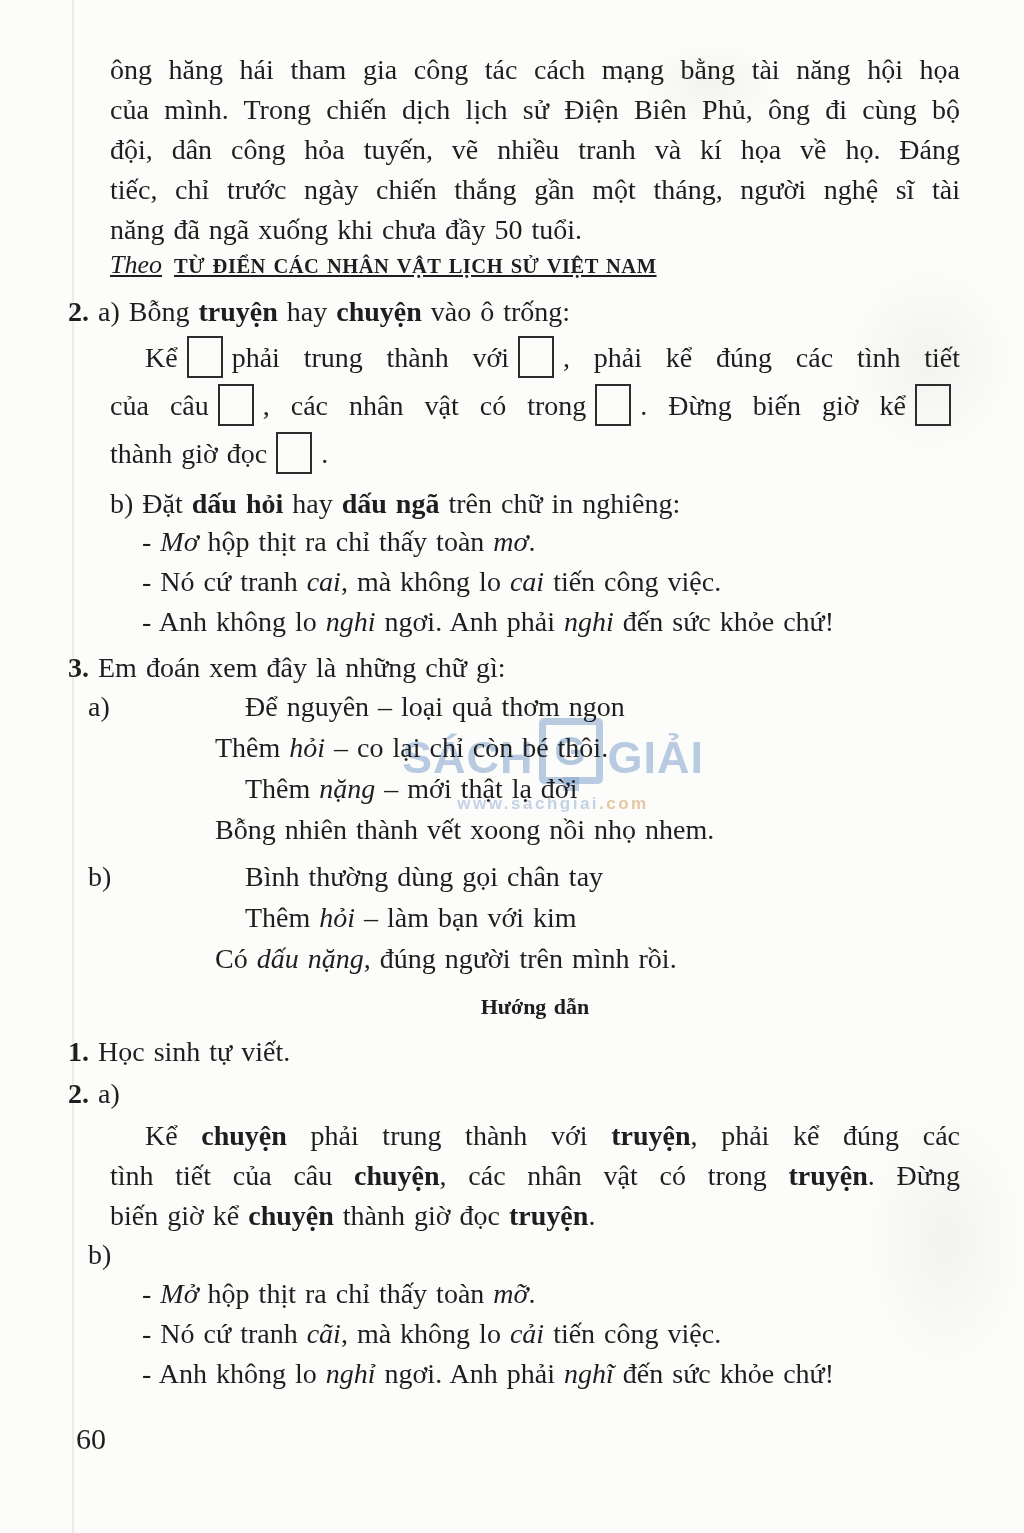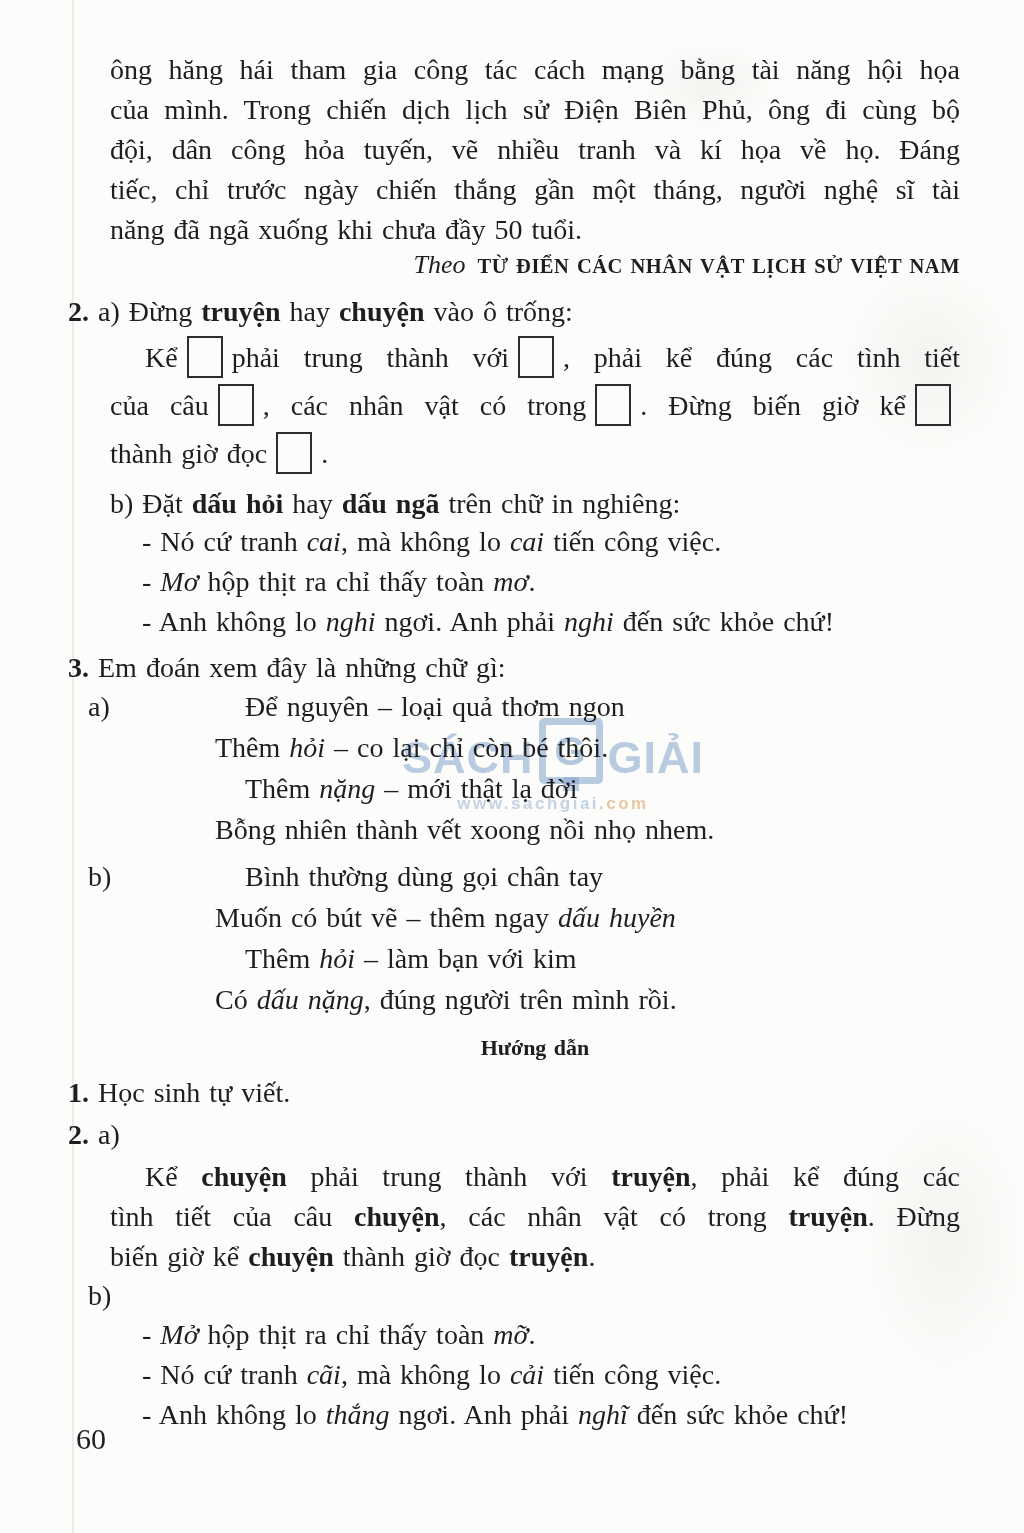--- a/index.html
+++ b/index.html
@@ -15,21 +15,21 @@
   .smudge { position:absolute; border-radius:50%; pointer-events:none;
     background:radial-gradient(rgba(120,120,115,.07), rgba(120,120,115,0) 70%); }
   .content {
     position:absolute; left:110px; top:50px; width:850px; z-index:2;
     font-size:28px; word-spacing:2px;
   }
   .line { line-height:40px; }
   .j { text-align:justify; text-align-last:justify; }
   .bd { font-weight:bold; }
   .it { font-style:italic; }
-  .attribution { text-align:right; line-height:32px; margin-top:-2px; white-space:nowrap; }
+  .attribution { line-height:32px; margin-top:-2px; white-space:nowrap;text-decoration:underline; }
   .attribution .theo { font-style:italic; font-size:26px; margin-right:12px; }
   .attribution .src { font-weight:bold; font-size:20.5px; letter-spacing:.5px; }
   .h-num { line-height:36px; margin-left:-42px; }
   .ex2-heading { margin-top:12px; }
   .fill-line { line-height:48px; }
   .fill-first { padding-left:35px; }
   .fill-block { margin-top:4px; }
   .blank-box {
     display:inline-block; width:36px; height:42px;
     border:2px solid #2d2d2d; vertical-align:-11px; margin:0 9px;
@@ -96,44 +96,44 @@
       <div class="line j">đội, dân công hỏa tuyến, vẽ nhiều tranh và kí họa về họ. Đáng</div>
       <div class="line j">tiếc, chỉ trước ngày chiến thắng gần một tháng, người nghệ sĩ tài</div>
       <div class="line">năng đã ngã xuống khi chưa đầy 50 tuổi.</div>
     </div>
 
     <div class="attribution">
       <span class="theo">Theo</span><span class="src">TỪ ĐIỂN CÁC NHÂN VẬT LỊCH SỬ VIỆT NAM</span>
     </div>
 
     <div class="h-num ex2-heading">
-      <span class="bd">2.</span><span> a) Đừng </span><span class="bd">truyện</span><span> hay </span><span class="bd">chuyện</span><span> vào ô trống:</span>
+      <span class="bd">2.</span><span> a) Bỗng </span><span class="bd">truyện</span><span> hay </span><span class="bd">chuyện</span><span> vào ô trống:</span>
     </div>
 
     <div class="fill-block">
       <div class="fill-line fill-first j">
         <span>Kể</span><span class="blank-box"></span><span>phải trung thành với</span><span class="blank-box"></span><span>, phải kể đúng các tình tiết</span>
       </div>
       <div class="fill-line j">
         <span>của câu</span><span class="blank-box"></span><span>, các nhân vật có trong</span><span class="blank-box"></span><span>. Đừng biến giờ kể</span><span class="blank-box"></span>
       </div>
       <div class="fill-line">
         <span>thành giờ đọc</span><span class="blank-box"></span><span>.</span>
       </div>
     </div>
 
     <div class="sub-heading">
       <span>b) Đặt </span><span class="bd">dấu hỏi</span><span> hay </span><span class="bd">dấu ngã</span><span> trên chữ in nghiêng:</span>
     </div>
 
     <div class="dash-item">
+      <span>- </span><span class="it">Mơ</span><span> hộp thịt ra chỉ thấy toàn </span><span class="it">mơ</span><span>.</span>
+    </div>
+    <div class="dash-item">
       <span>- Nó cứ tranh </span><span class="it">cai</span><span>, mà không lo </span><span class="it">cai</span><span> tiến công việc.</span>
-    </div>
-    <div class="dash-item">
-      <span>- </span><span class="it">Mơ</span><span> hộp thịt ra chỉ thấy toàn </span><span class="it">mơ</span><span>.</span>
     </div>
     <div class="dash-item">
       <span>- Anh không lo </span><span class="it">nghi</span><span> ngơi. Anh phải </span><span class="it">nghi</span><span> đến sức khỏe chứ!</span>
     </div>
 
     <div class="h-num ex3-heading">
       <span class="bd">3.</span><span> Em đoán xem đây là những chữ gì:</span>
     </div>
 
     <div class="poem-row p-deep">
@@ -147,23 +147,20 @@
       <span>Thêm </span><span class="it">nặng</span><span> – mới thật lạ đời</span>
     </div>
     <div class="poem-row p-shallow">
       <span>Bỗng nhiên thành vết xoong nồi nhọ nhem.</span>
     </div>
 
     <div class="poem-row p-deep" style="margin-top:6px;">
       <span class="poem-label">b)</span>
       <span>Bình thường dùng gọi chân tay</span>
     </div>
-    <div class="poem-row p-shallow">
-      <span>Muốn có bút vẽ – thêm ngay </span><span class="it">dấu huyền</span>
-    </div>
     <div class="poem-row p-deep">
       <span>Thêm </span><span class="it">hỏi</span><span> – làm bạn với kim</span>
     </div>
     <div class="poem-row p-shallow">
       <span>Có </span><span class="it">dấu nặng</span><span>, đúng người trên mình rồi.</span>
     </div>
 
     <div class="guide-title">Hướng dẫn</div>
 
     <div class="guide-item">
@@ -187,19 +184,19 @@
 
     <div class="b-label">b)</div>
 
     <div class="dash-item">
       <span>- </span><span class="it">Mở</span><span> hộp thịt ra chỉ thấy toàn </span><span class="it">mỡ</span><span>.</span>
     </div>
     <div class="dash-item">
       <span>- Nó cứ tranh </span><span class="it">cãi</span><span>, mà không lo </span><span class="it">cải</span><span> tiến công việc.</span>
     </div>
     <div class="dash-item">
-      <span>- Anh không lo </span><span class="it">thắng</span><span> ngơi. Anh phải </span><span class="it">nghĩ</span><span> đến sức khỏe chứ!</span>
+      <span>- Anh không lo </span><span class="it">nghỉ</span><span> ngơi. Anh phải </span><span class="it">nghĩ</span><span> đến sức khỏe chứ!</span>
     </div>
 
   </div>
 
   <div class="pgnum">60</div>
 </div>
 
 </body></html>

